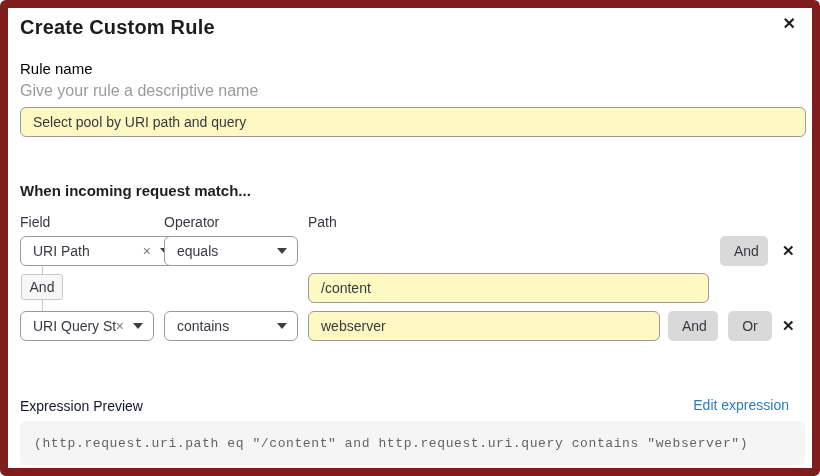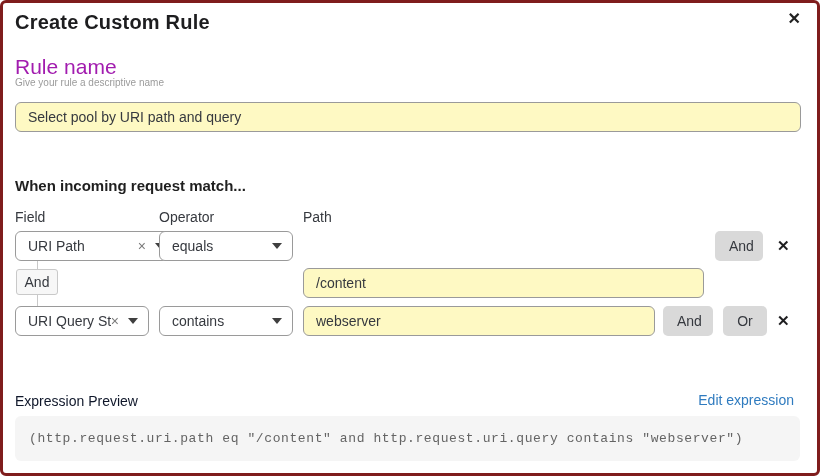--- a/index.html
+++ b/index.html
@@ -1,41 +1,41 @@
 <!DOCTYPE html>
 <html><head>
 <meta charset="utf-8">
 <style>
   html,body{margin:0;padding:0;background:#fff;}
   *{box-sizing:border-box;}
   .dialog{
     position:relative;
     width:820px;height:476px;
     background:#fff;
-    border:3px solid #7f1d1d;
+    border:8px solid #7f1d1d;
     border-radius:6px;
     font-family:"Liberation Sans",sans-serif;
     color:#36393f;
     overflow:hidden;
   }
   .abs{position:absolute;}
   .page-title{
     left:12px;top:8px;
     font-size:20px;font-weight:700;color:#1d1d1f;
     letter-spacing:.2px;
   }
   .close-btn{
     right:14px;top:6px;
     font-size:16px;font-weight:700;color:#222;
     background:none;border:none;cursor:pointer;
     padding:2px;line-height:1;
     font-family:"Liberation Sans",sans-serif;
   }
-  .field-label{font-size:21px;color:#a21caf;}
-  .helper{font-size:10px;color:#9b9b9b;}
+  .field-label{font-size:15px;color:#000000;}
+  .helper{font-size:16px;color:#9b9b9b;}
   .text-input{
     height:30px;
     border:1px solid #9a9a9a;border-radius:6px;
     padding:0 12px;font-size:14px;color:#36393f;
     font-family:"Liberation Sans",sans-serif;
     background:#fef9c3;outline:none;
   }
   .rule-input{left:12px;top:99px;width:786px;}
   .section-heading{
     left:12px;top:174px;

